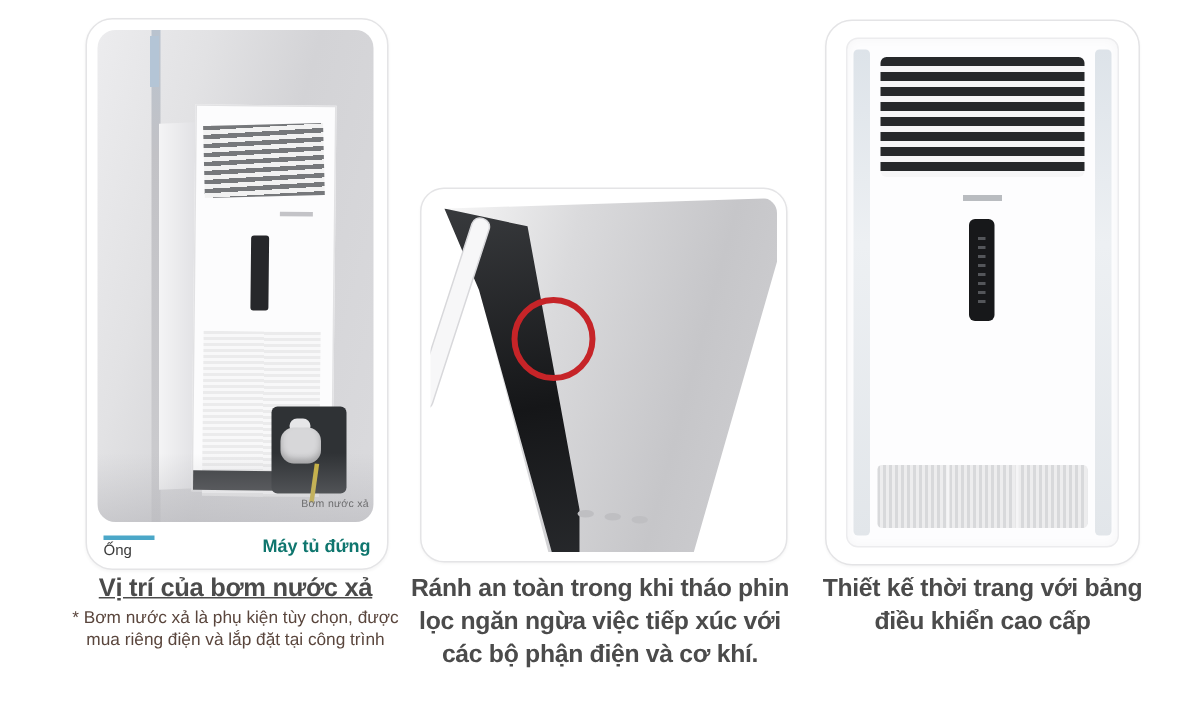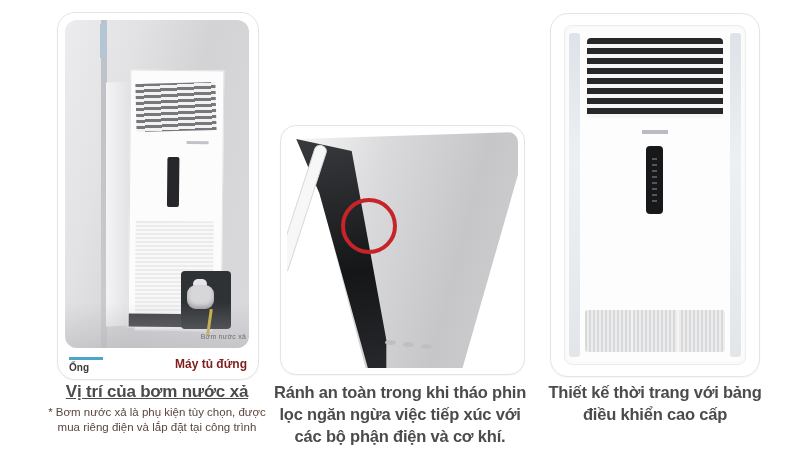--- a/index.html
+++ b/index.html
@@ -32,22 +32,22 @@
   .base-left{position:absolute;left:0;right:0;bottom:0;height:13px;background:#3d3f42;}
   .pump-recess{position:absolute;left:116px;top:251px;width:50px;height:58px;background:#2f3235;border-radius:4px;}
   .pump-body{position:absolute;left:6px;top:14px;width:27px;height:24px;background:#d7d7d9;border-radius:9px;
       box-shadow:inset 0 -3px 4px rgba(0,0,0,0.25);}
   .pump-cap{position:absolute;left:12px;top:8px;width:14px;height:10px;background:#e6e6e8;border-radius:5px;}
   .pump-wire{position:absolute;left:27px;top:38px;width:3px;height:26px;background:#c9b23e;transform:rotate(8deg);}
   .pump-label{position:absolute;right:3px;top:313px;font-size:7px;color:#4a4a4a;letter-spacing:0.2px;}
   .foot-row{position:absolute;left:0;right:0;bottom:4px;height:24px;}
   .pipe-group{position:absolute;left:11px;bottom:2px;}
   .pipe-line{width:34px;height:3px;background:#4ba7c8;margin-bottom:2px;}
-  .pipe-text{font-size:10px;font-weight:700;color:#3a3a3a;}
-  .unit-type-label{position:absolute;right:11px;bottom:4px;font-size:12px;font-weight:700;color:#7f1d1d;}
+  .pipe-text{font-size:10px;font-weight:400;color:#3a3a3a;}
+  .unit-type-label{position:absolute;right:11px;bottom:4px;font-size:12px;font-weight:700;color:#0f766e;}
 
   
   .card-mid{left:280px;top:125px;width:243px;height:248px;border-radius:16px;}
   .photo-mid{position:absolute;left:6px;top:6px;width:231px;height:236px;border-radius:10px;overflow:hidden;background:#ffffff;}
   .mid-surface{position:absolute;inset:0;
       background:linear-gradient(105deg,#fafafa 0%,#dadadc 35%,#c6c6c9 70%,#d0d0d3 100%);
       clip-path:polygon(5% 3%,100% 0%,100% 18%,76% 100%,34% 100%,13% 22%);}
   .mid-dark{position:absolute;inset:0;
       background:linear-gradient(170deg,#3a3c3f 0%,#151618 55%,#2a2c2f 100%);
       clip-path:polygon(4% 3%,28% 8%,43% 88%,43% 100%,35% 100%,14% 26%);}

